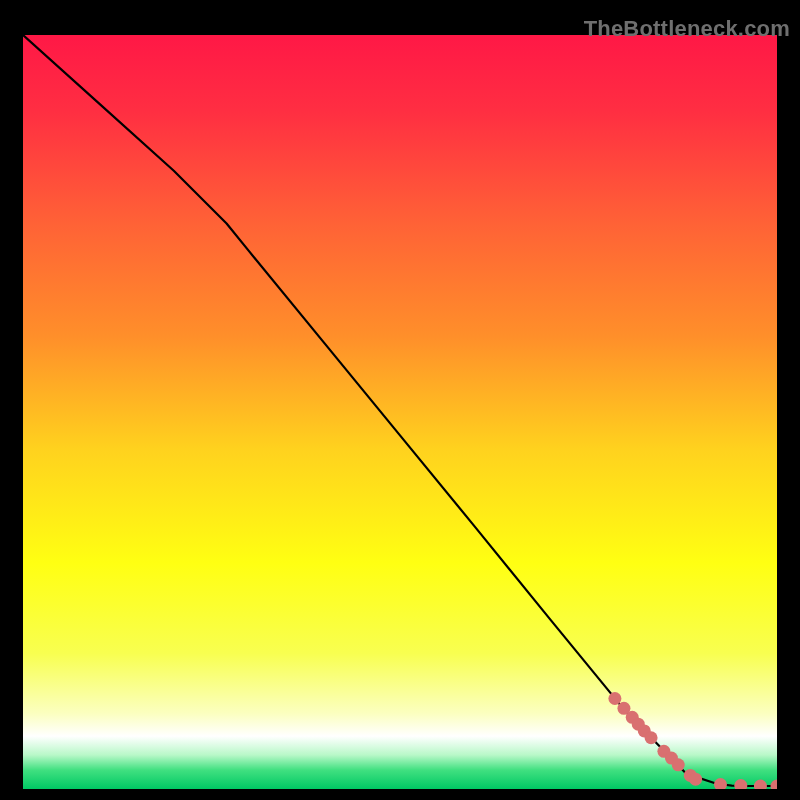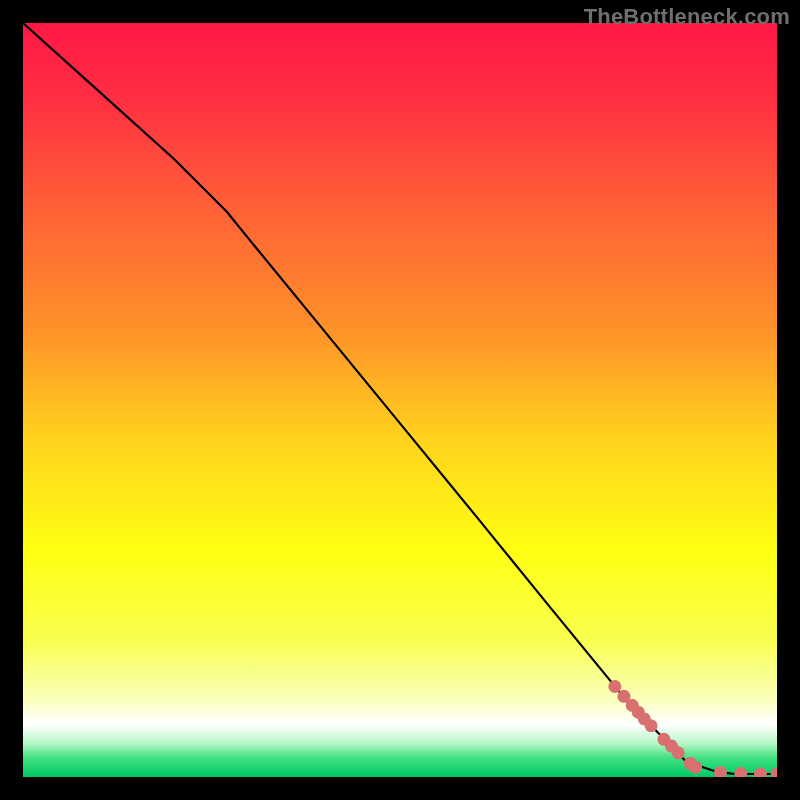--- a/index.html
+++ b/index.html
@@ -9,20 +9,21 @@
     height: 800px;
     background: #000;
     overflow: hidden;
     font-family: Arial, Helvetica, sans-serif;
   }
   .stage {
     position: relative;
     width: 800px;
     height: 628px;
     background: #000;
+    margin-top: 12px;
   }
   .plot {
     position: absolute;
     left: 23px;
     top: 23px;
     width: 754px;
     height: 754px;
   }
   .watermark {
     position: absolute;

